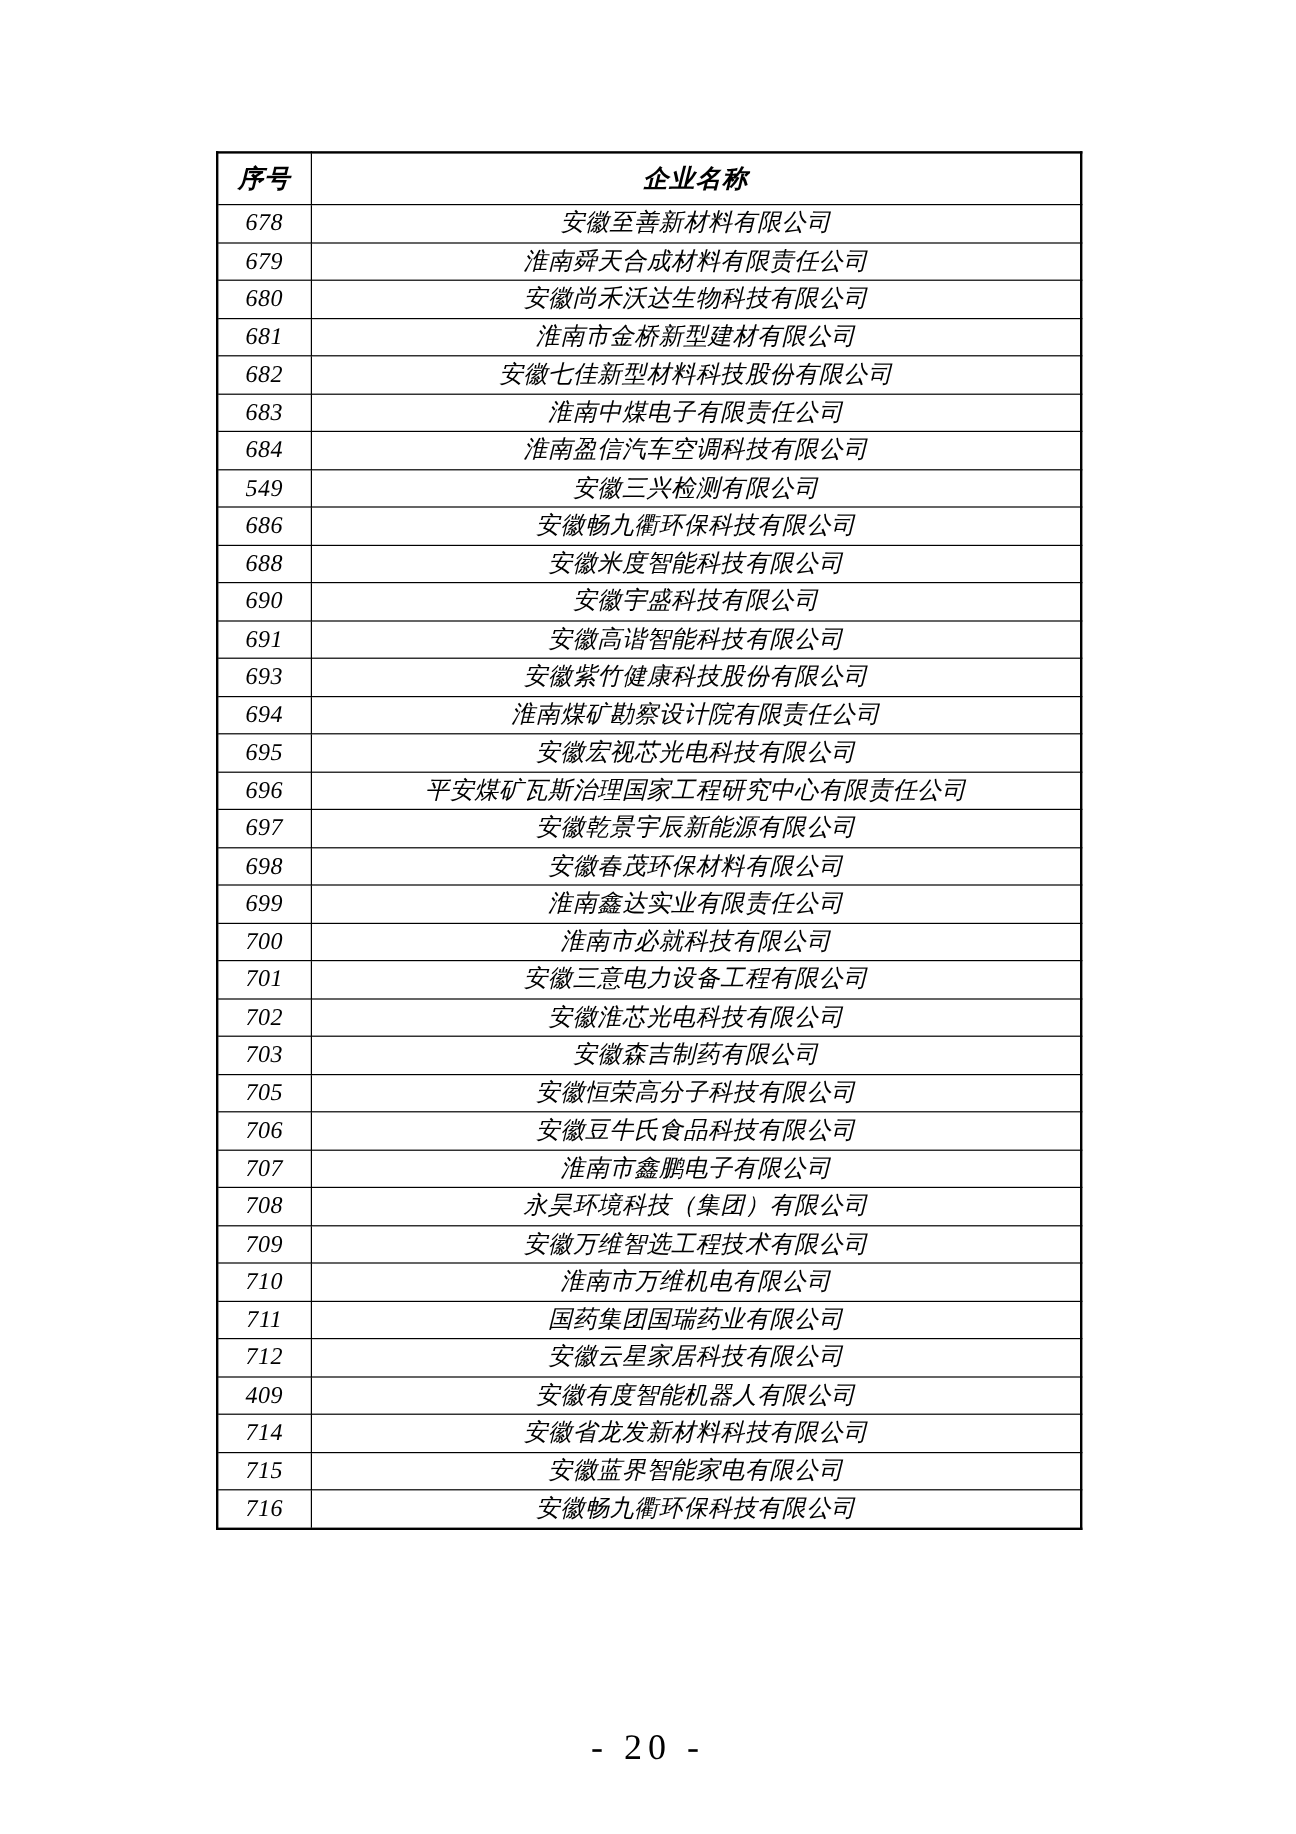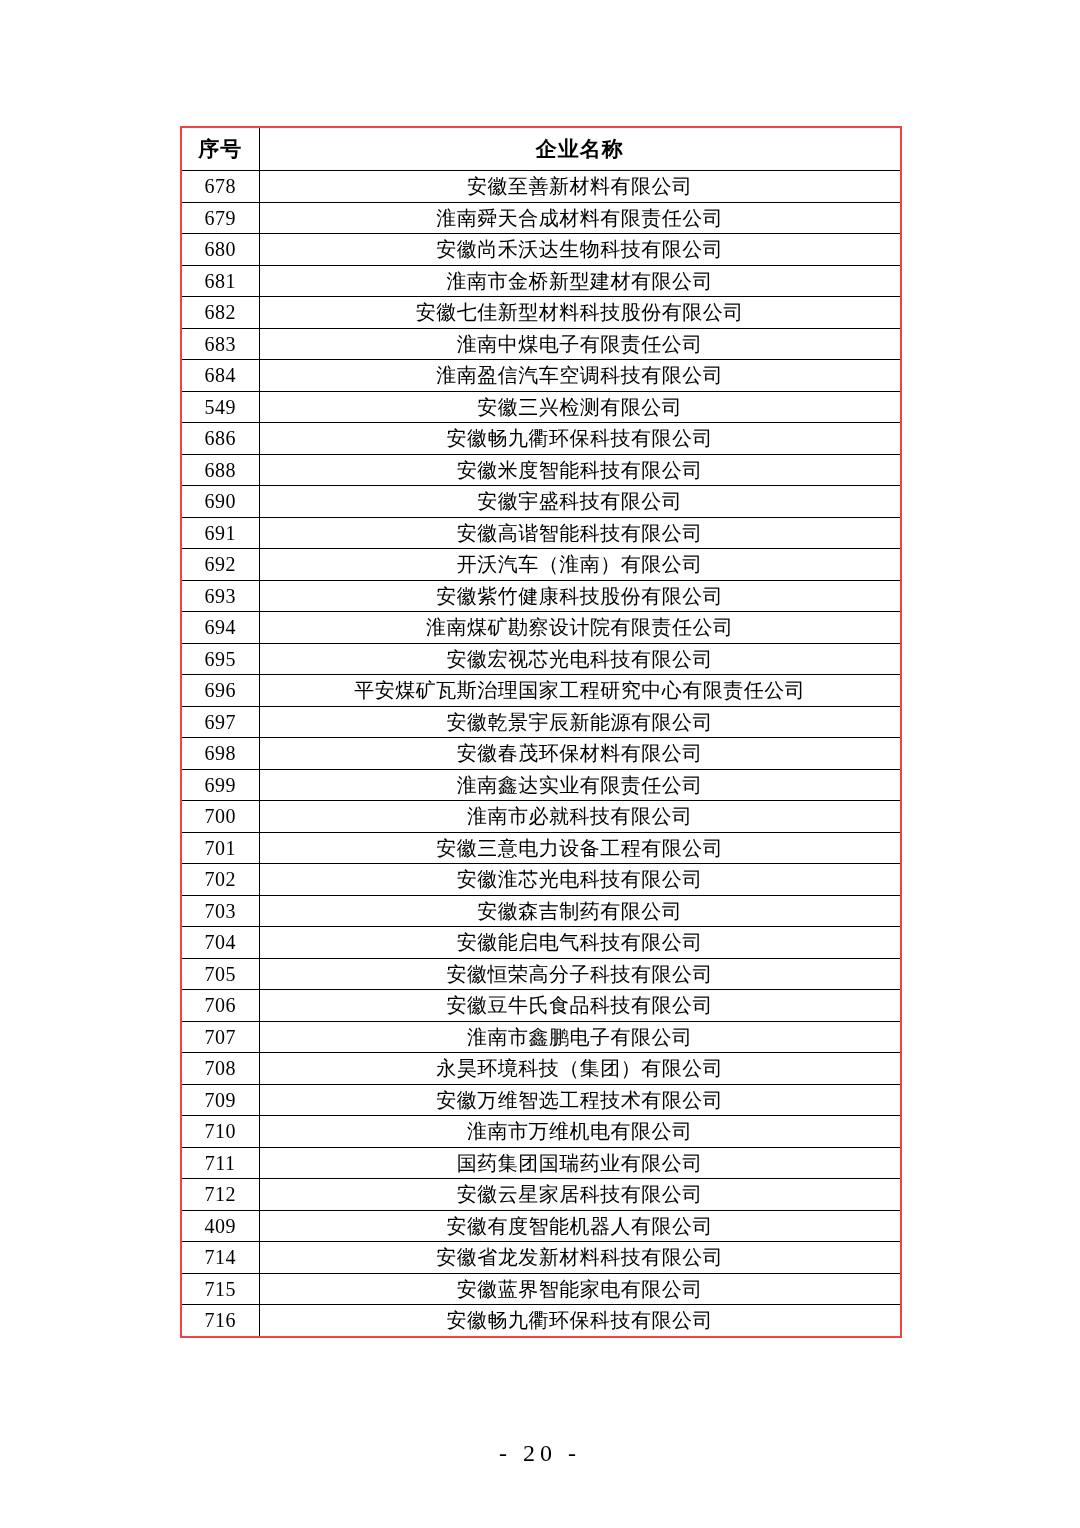--- a/index.html
+++ b/index.html
@@ -28,21 +28,22 @@
     position: absolute;
     left: 180px;
     top: 126px;
     width: 720px;
   }
 
   table.listing {
     border-collapse: collapse;
     width: 720px;
     table-layout: fixed;
-    border: 2px solid #ef4444;
+    border: 2px solid #000000;
+    font-style: italic;
   }
 
   table.listing col.c-seq { width: 78px; }
   table.listing col.c-name { width: 642px; }
 
   table.listing th,
   table.listing td {
     border: 1.5px solid #000;
     text-align: center;
     vertical-align: middle;
@@ -75,21 +76,21 @@
     letter-spacing: 0.5px;
     white-space: nowrap;
   }
 
   .page-footer {
     position: absolute;
     left: 0;
     top: 1440px;
     width: 1080px;
     text-align: center;
-    font-size: 24px;
+    font-size: 30px;
     letter-spacing: 5px;
     color: #000;
   }
 </style>
 </head>
 <body>
 
 <div class="page">
 
   <div class="table-wrap">
@@ -147,24 +148,20 @@
           </tr>
           <tr>
             <td class="seq">690</td>
             <td class="name">安徽宇盛科技有限公司</td>
           </tr>
           <tr>
             <td class="seq">691</td>
             <td class="name">安徽高谐智能科技有限公司</td>
           </tr>
           <tr>
-            <td class="seq">692</td>
-            <td class="name">开沃汽车（淮南）有限公司</td>
-          </tr>
-          <tr>
             <td class="seq">693</td>
             <td class="name">安徽紫竹健康科技股份有限公司</td>
           </tr>
           <tr>
             <td class="seq">694</td>
             <td class="name">淮南煤矿勘察设计院有限责任公司</td>
           </tr>
           <tr>
             <td class="seq">695</td>
             <td class="name">安徽宏视芯光电科技有限公司</td>
@@ -193,24 +190,20 @@
             <td class="seq">701</td>
             <td class="name">安徽三意电力设备工程有限公司</td>
           </tr>
           <tr>
             <td class="seq">702</td>
             <td class="name">安徽淮芯光电科技有限公司</td>
           </tr>
           <tr>
             <td class="seq">703</td>
             <td class="name">安徽森吉制药有限公司</td>
-          </tr>
-          <tr>
-            <td class="seq">704</td>
-            <td class="name">安徽能启电气科技有限公司</td>
           </tr>
           <tr>
             <td class="seq">705</td>
             <td class="name">安徽恒荣高分子科技有限公司</td>
           </tr>
           <tr>
             <td class="seq">706</td>
             <td class="name">安徽豆牛氏食品科技有限公司</td>
           </tr>
           <tr>

